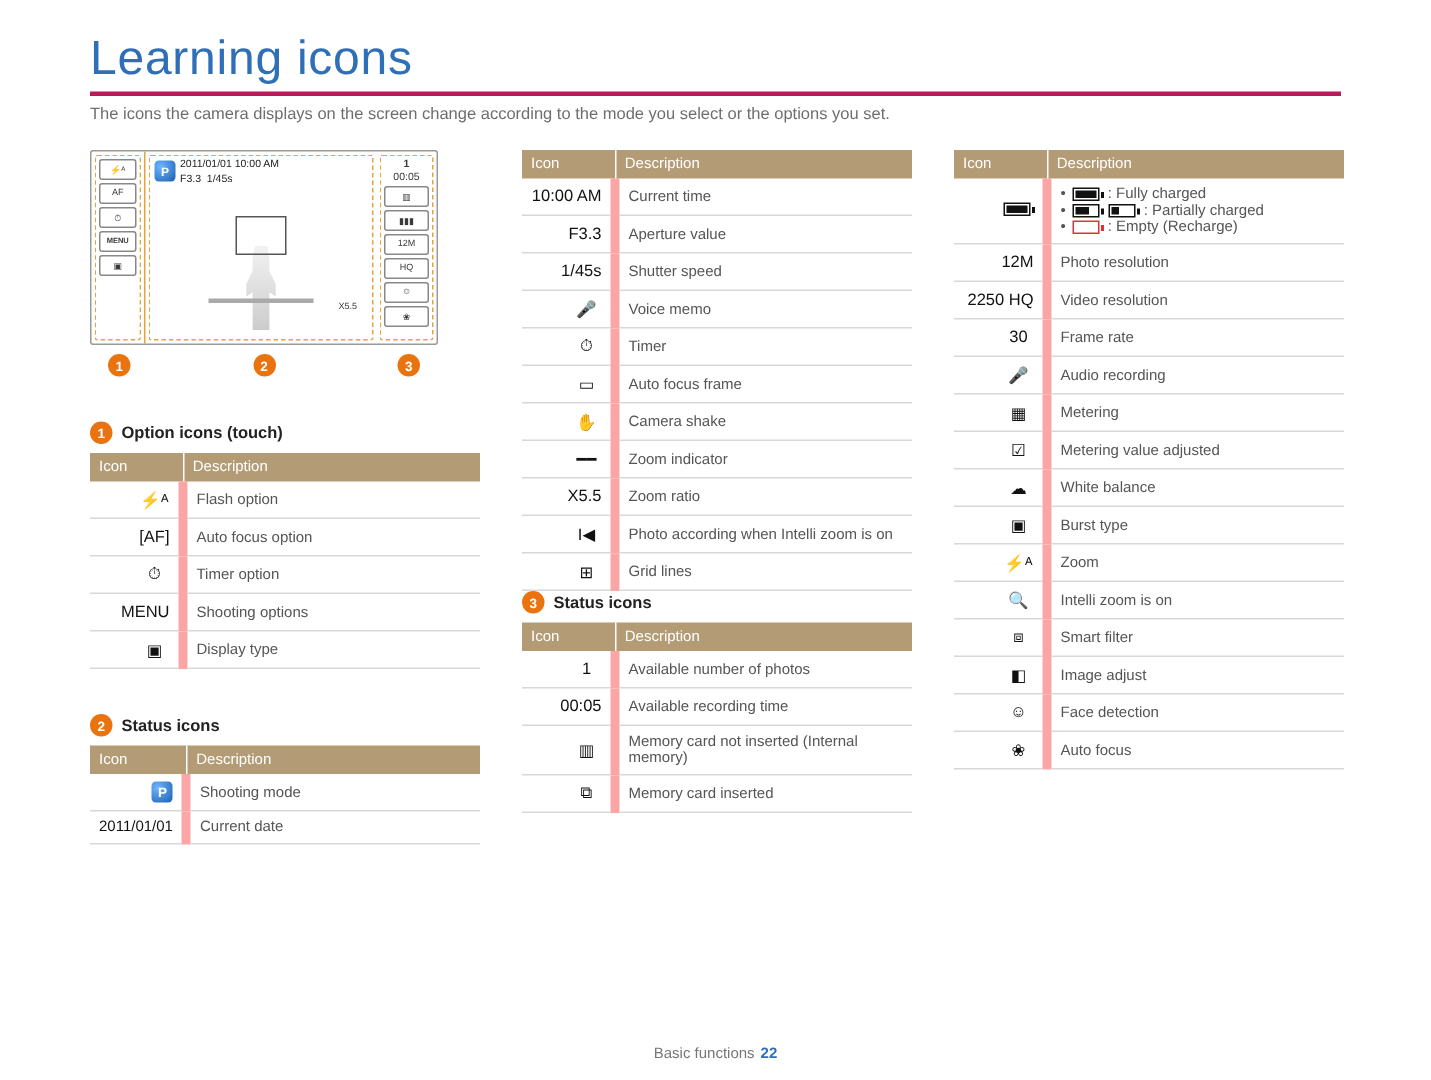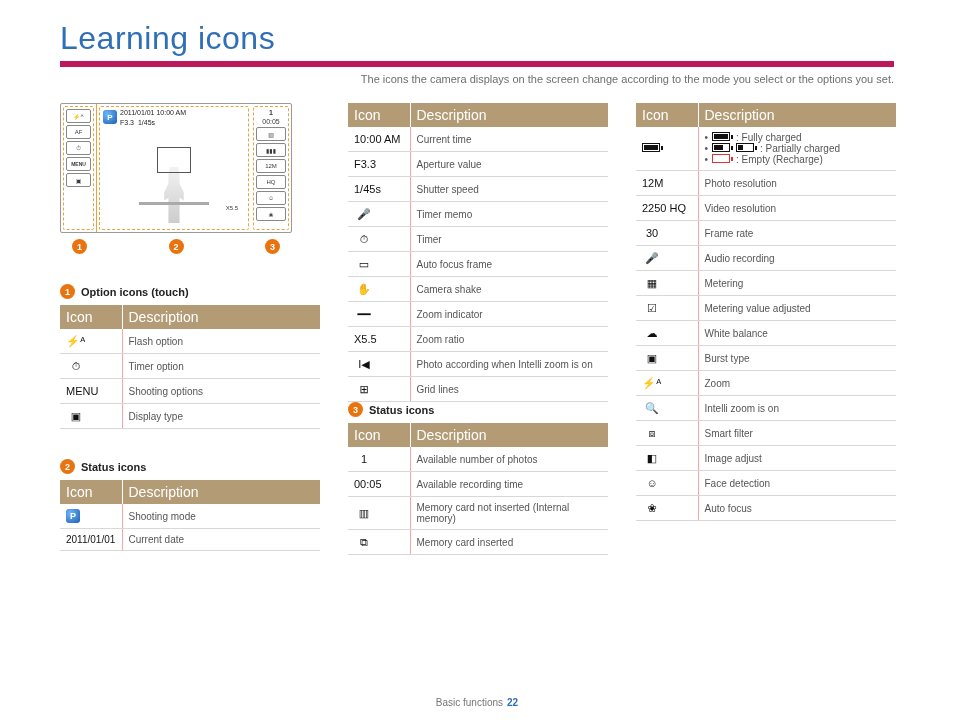--- a/index.html
+++ b/index.html
@@ -9,30 +9,29 @@
     background: #fff;
     font-family: Arial, Helvetica, sans-serif;
     color: #3a3a3a;
     position: relative;
     padding: 20px 60px 0 60px;
   }
   .title {
     font-size: 32px;
     font-weight: 300;
     color: #2f6fb8;
-    border-bottom: 6px solid #be185d;
+    border-bottom: 3px solid #be185d;
     padding-bottom: 4px;
     margin-bottom: 6px;
     letter-spacing: 0.5px;
   }
   .intro {
     font-size: 11px;
     color: #6e6e6e;
     margin-bottom: 18px;
-    text-align: right;
   }
   .columns {
     display: flex;
     gap: 28px;
   }
   .col { flex: 1; min-width: 0; }
   .col1 { flex: 0 0 260px; }
   .col2 { flex: 0 0 260px; }
   .col3 { flex: 0 0 260px; }
 
@@ -137,45 +136,45 @@
     width: 100%;
     border-collapse: collapse;
     font-size: 10px;
   }
   table.icon-table th {
     background: #b39b76;
     color: #fff;
     font-weight: normal;
     text-align: left;
     padding: 4px 6px;
-    font-size: 14px;
+    font-size: 10px;
   }
   table.icon-table th:first-child { width: 62px; border-right: 1px solid #fff; }
   table.icon-table td {
     border-bottom: 1px solid #d8d8d8;
     padding: 5px 6px;
     color: #555;
     vertical-align: middle;
   }
   table.icon-table td:first-child {
-    text-align: left;
+    text-align: right;
     color: #111;
     font-size: 10px;
-    border-right: 1px solid #fca5a5;
+    border-right: 6px solid #fca5a5;
   }
   .ic {
     display: inline-flex; align-items: center; justify-content: center;
     min-width: 20px; height: 14px;
     font-family: "Segoe UI Symbol","Apple Symbols",Arial,sans-serif;
     font-size: 11px;
     color: #111;
   }
   .txt { font-family: Arial; font-size: 10px; }
   ul.battery { list-style: none; padding: 0; margin: 0; }
-  ul.battery li { display: flex; gap: 4px; font-size: 10px; color:#555; }
+  ul.battery li { display: flex; align-items: center; gap: 4px; font-size: 10px; color:#555; }
   ul.battery li::before { content:"•"; color:#555; }
   .batt {
     display: inline-block; width: 18px; height: 9px; border:1.3px solid #111; position:relative; margin-right:2px;
   }
   .batt::after { content:""; position:absolute; right:-4px; top:2px; width:2px; height:4px; background:#111; }
   .batt .fill { position:absolute; left:1px; top:1px; bottom:1px; background:#111; }
   .batt.red { border-color:#d33; }
   .batt.red::after { background:#d33; }
 
   .footer {
@@ -240,20 +239,24 @@
         <th>Icon</th>
         <th>Description</th>
       </tr>
         </thead>
       <tbody id="tb1">
           <tr>
             <td><span class="ic">⚡ᴬ</span></td>
             <td>Flash option</td>
           </tr>
           <tr>
+            <td><span class="ic">[AF]</span></td>
+            <td>Auto focus option</td>
+          </tr>
+          <tr>
             <td><span class="ic">⏱</span></td>
             <td>Timer option</td>
           </tr>
           <tr>
             <td><span class="ic">MENU</span></td>
             <td>Shooting options</td>
           </tr>
           <tr>
             <td><span class="ic">▣</span></td>
             <td>Display type</td>
@@ -301,21 +304,21 @@
           <tr>
             <td><span class="ic">F3.3</span></td>
             <td>Aperture value</td>
           </tr>
           <tr>
             <td><span class="ic">1/45s</span></td>
             <td>Shutter speed</td>
           </tr>
           <tr>
             <td><span class="ic">🎤</span></td>
-            <td>Timer memo</td>
+            <td>Voice memo</td>
           </tr>
           <tr>
             <td><span class="ic">⏱</span></td>
             <td>Timer</td>
           </tr>
           <tr>
             <td><span class="ic">▭</span></td>
             <td>Auto focus frame</td>
           </tr>
           <tr>

